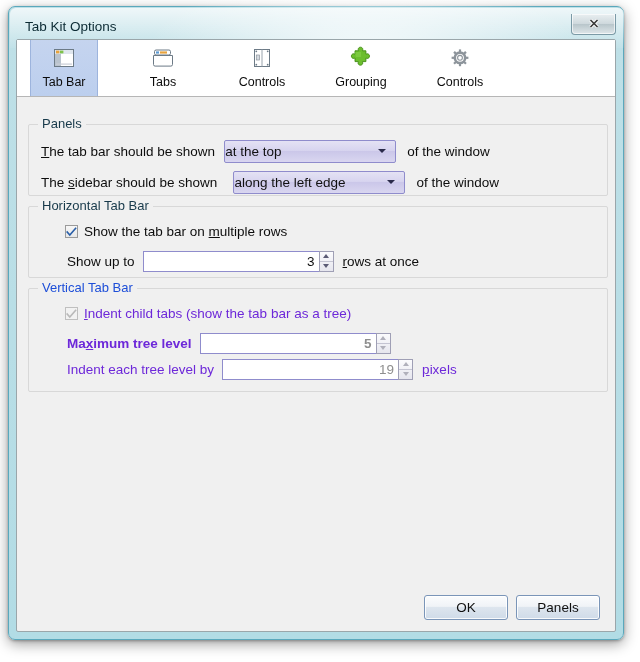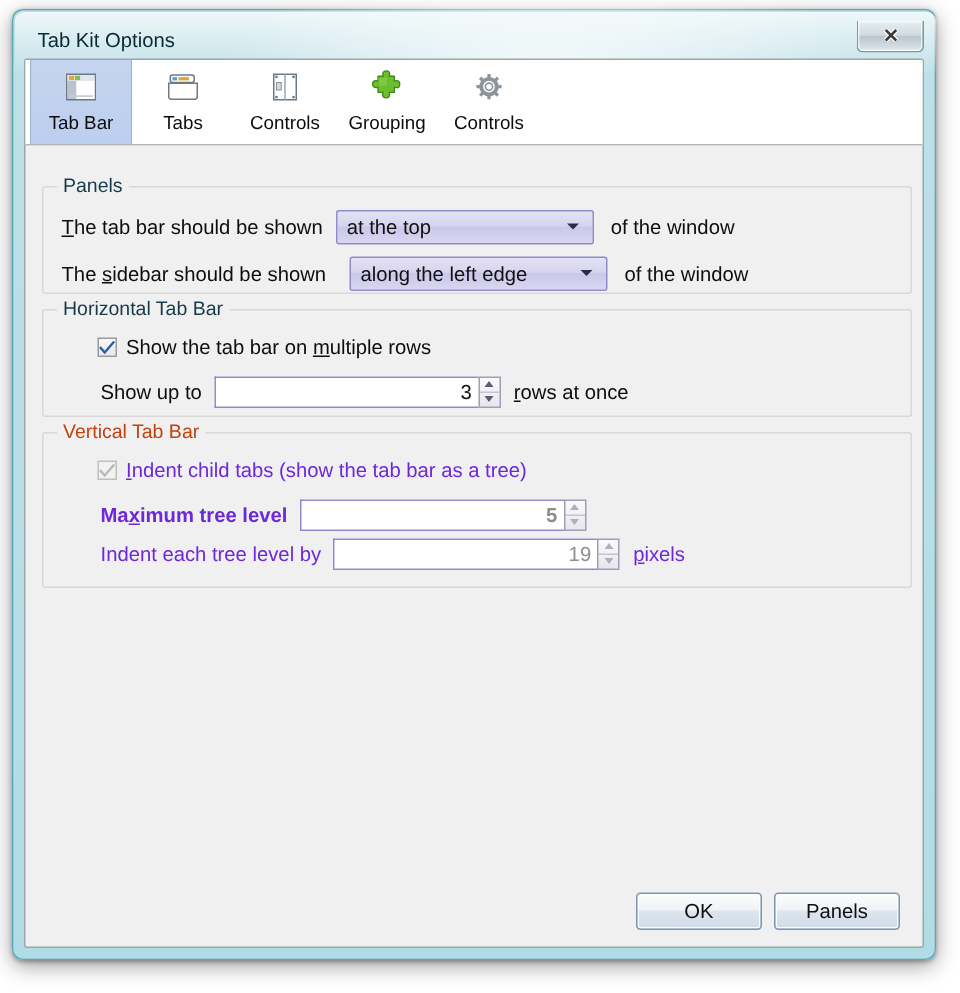--- a/index.html
+++ b/index.html
@@ -80,21 +80,22 @@
   }
 
   
   #tabstrip {
     position: relative;
     height: 56px;
     background: #ffffff;
     border-bottom: 1px solid #b6b6b6;
     display: flex;
     align-items: stretch;
-    padding-left: 3px;
+    padding-left: 13px;
+    gap: 31px;
   }
   .tab-item {
     width: 68px;
     display: flex;
     flex-direction: column;
     align-items: center;
     justify-content: flex-start;
     padding-top: 5px;
     cursor: default;
     box-sizing: border-box;
@@ -124,21 +125,21 @@
   .groupbox-title {
     position: absolute;
     top: -9px;
     left: 9px;
     background: #f0f0f0;
     padding: 0 4px;
     font-size: 13px;
     color: #17394a;
     white-space: nowrap;
   }
-  .groupbox.disabled .groupbox-title { color: #c2410c; }
+  .groupbox.disabled .groupbox-title { color: #1d4ed8; }
 
   .row {
     display: flex;
     align-items: center;
     height: 26px;
   }
 
   .lbl {
     font-size: 13.5px;
     color: #0d0d0d;
@@ -150,21 +151,20 @@
   
   .combo {
     position: relative;
     height: 23px;
     box-sizing: border-box;
     border: 1px solid #8f8ccc;
     border-radius: 2px;
     background: linear-gradient(to bottom, #e4e2f4 0%, #d7d4ef 45%, #cbc7e9 50%, #d9d6f0 100%);
     display: flex;
     align-items: center;
-    padding-left: 6px;
     font-size: 13.5px;
     color: #101010;
     cursor: default;
   }
   .combo .arrow {
     position: absolute;
     right: 9px;
     top: 50%;
     margin-top: -2px;
     width: 0; height: 0;

